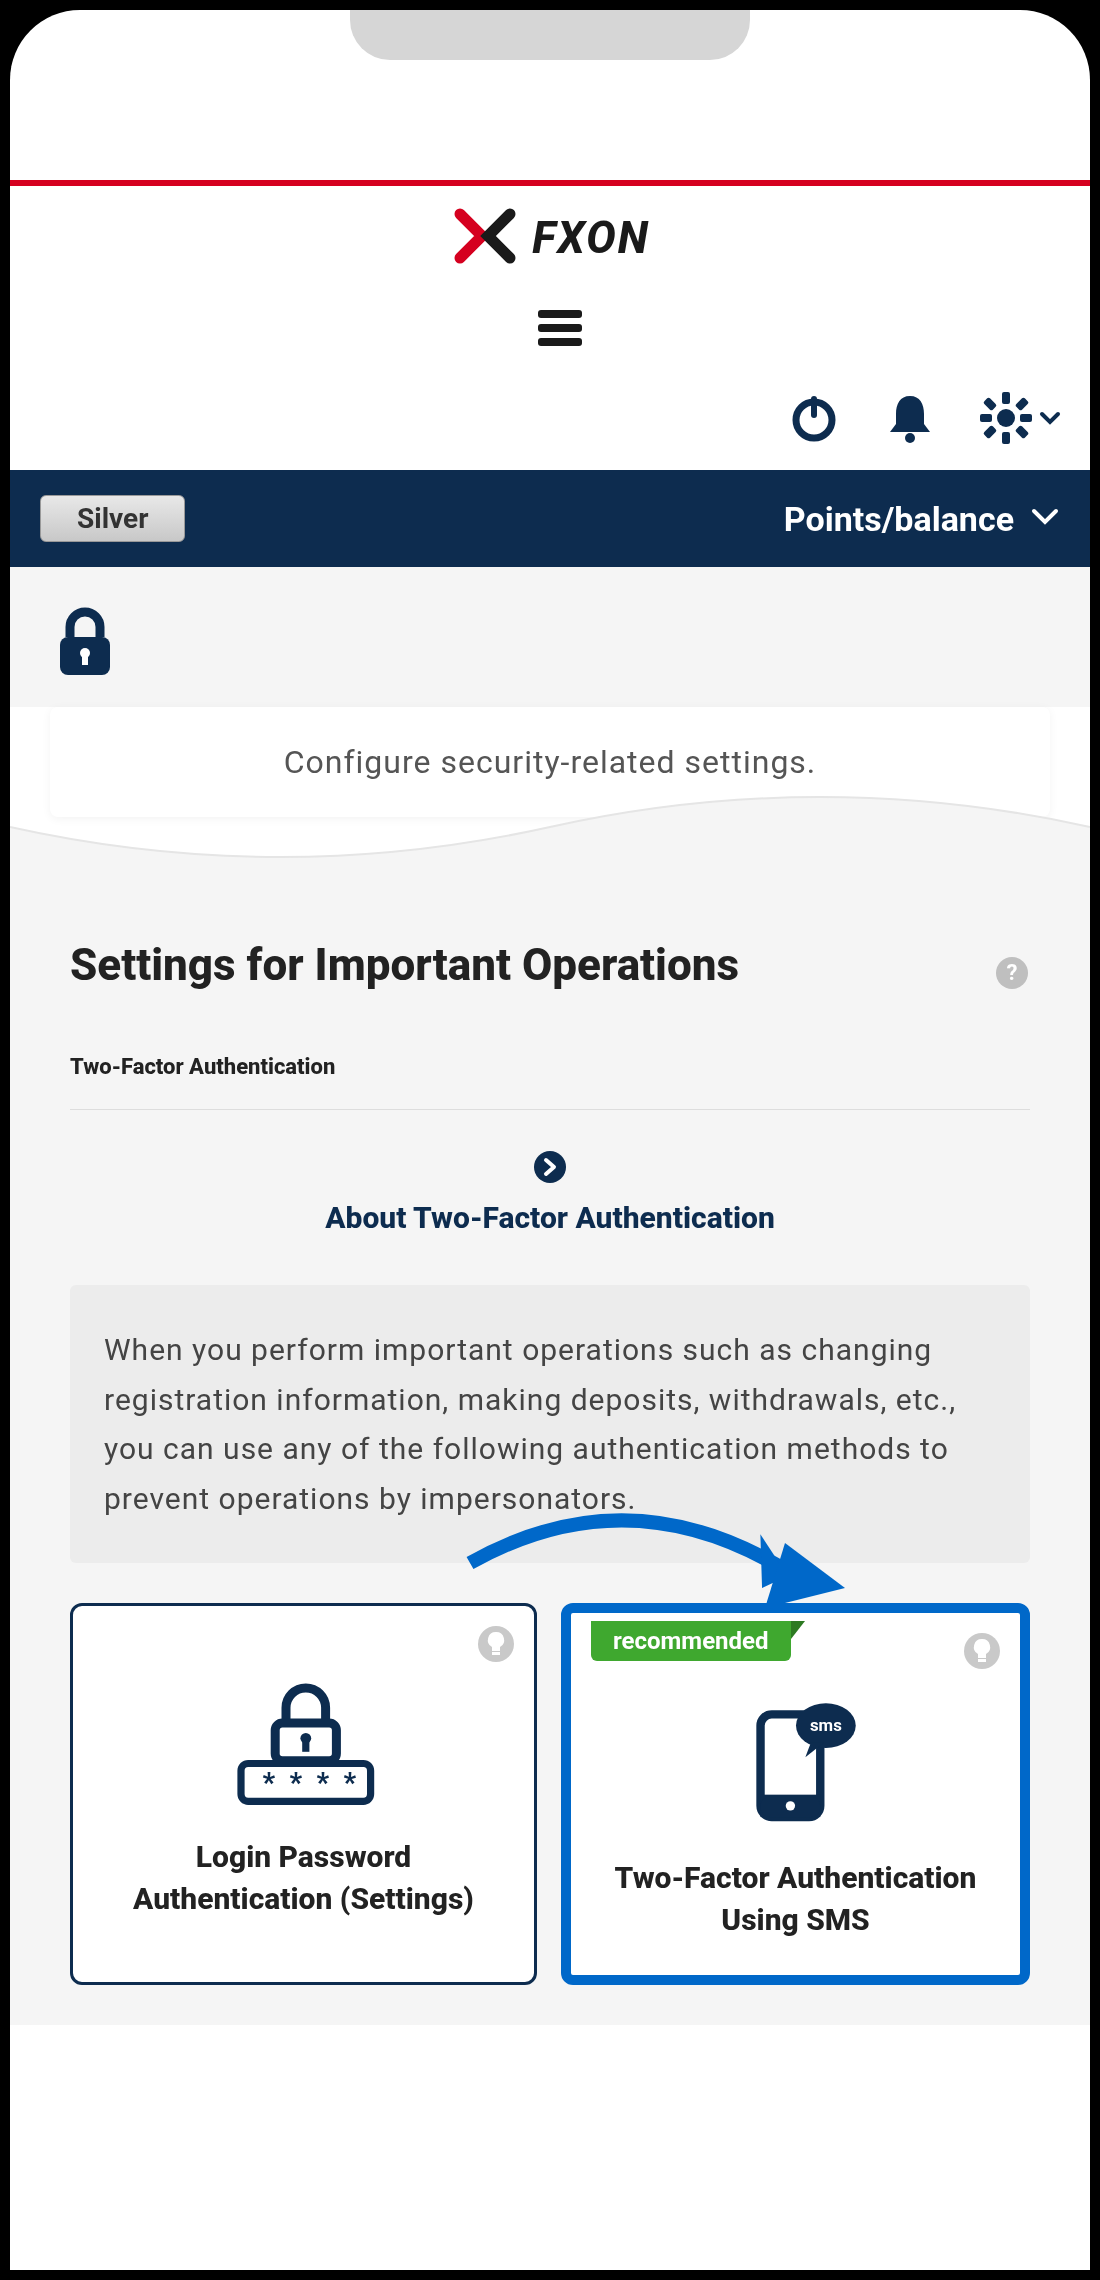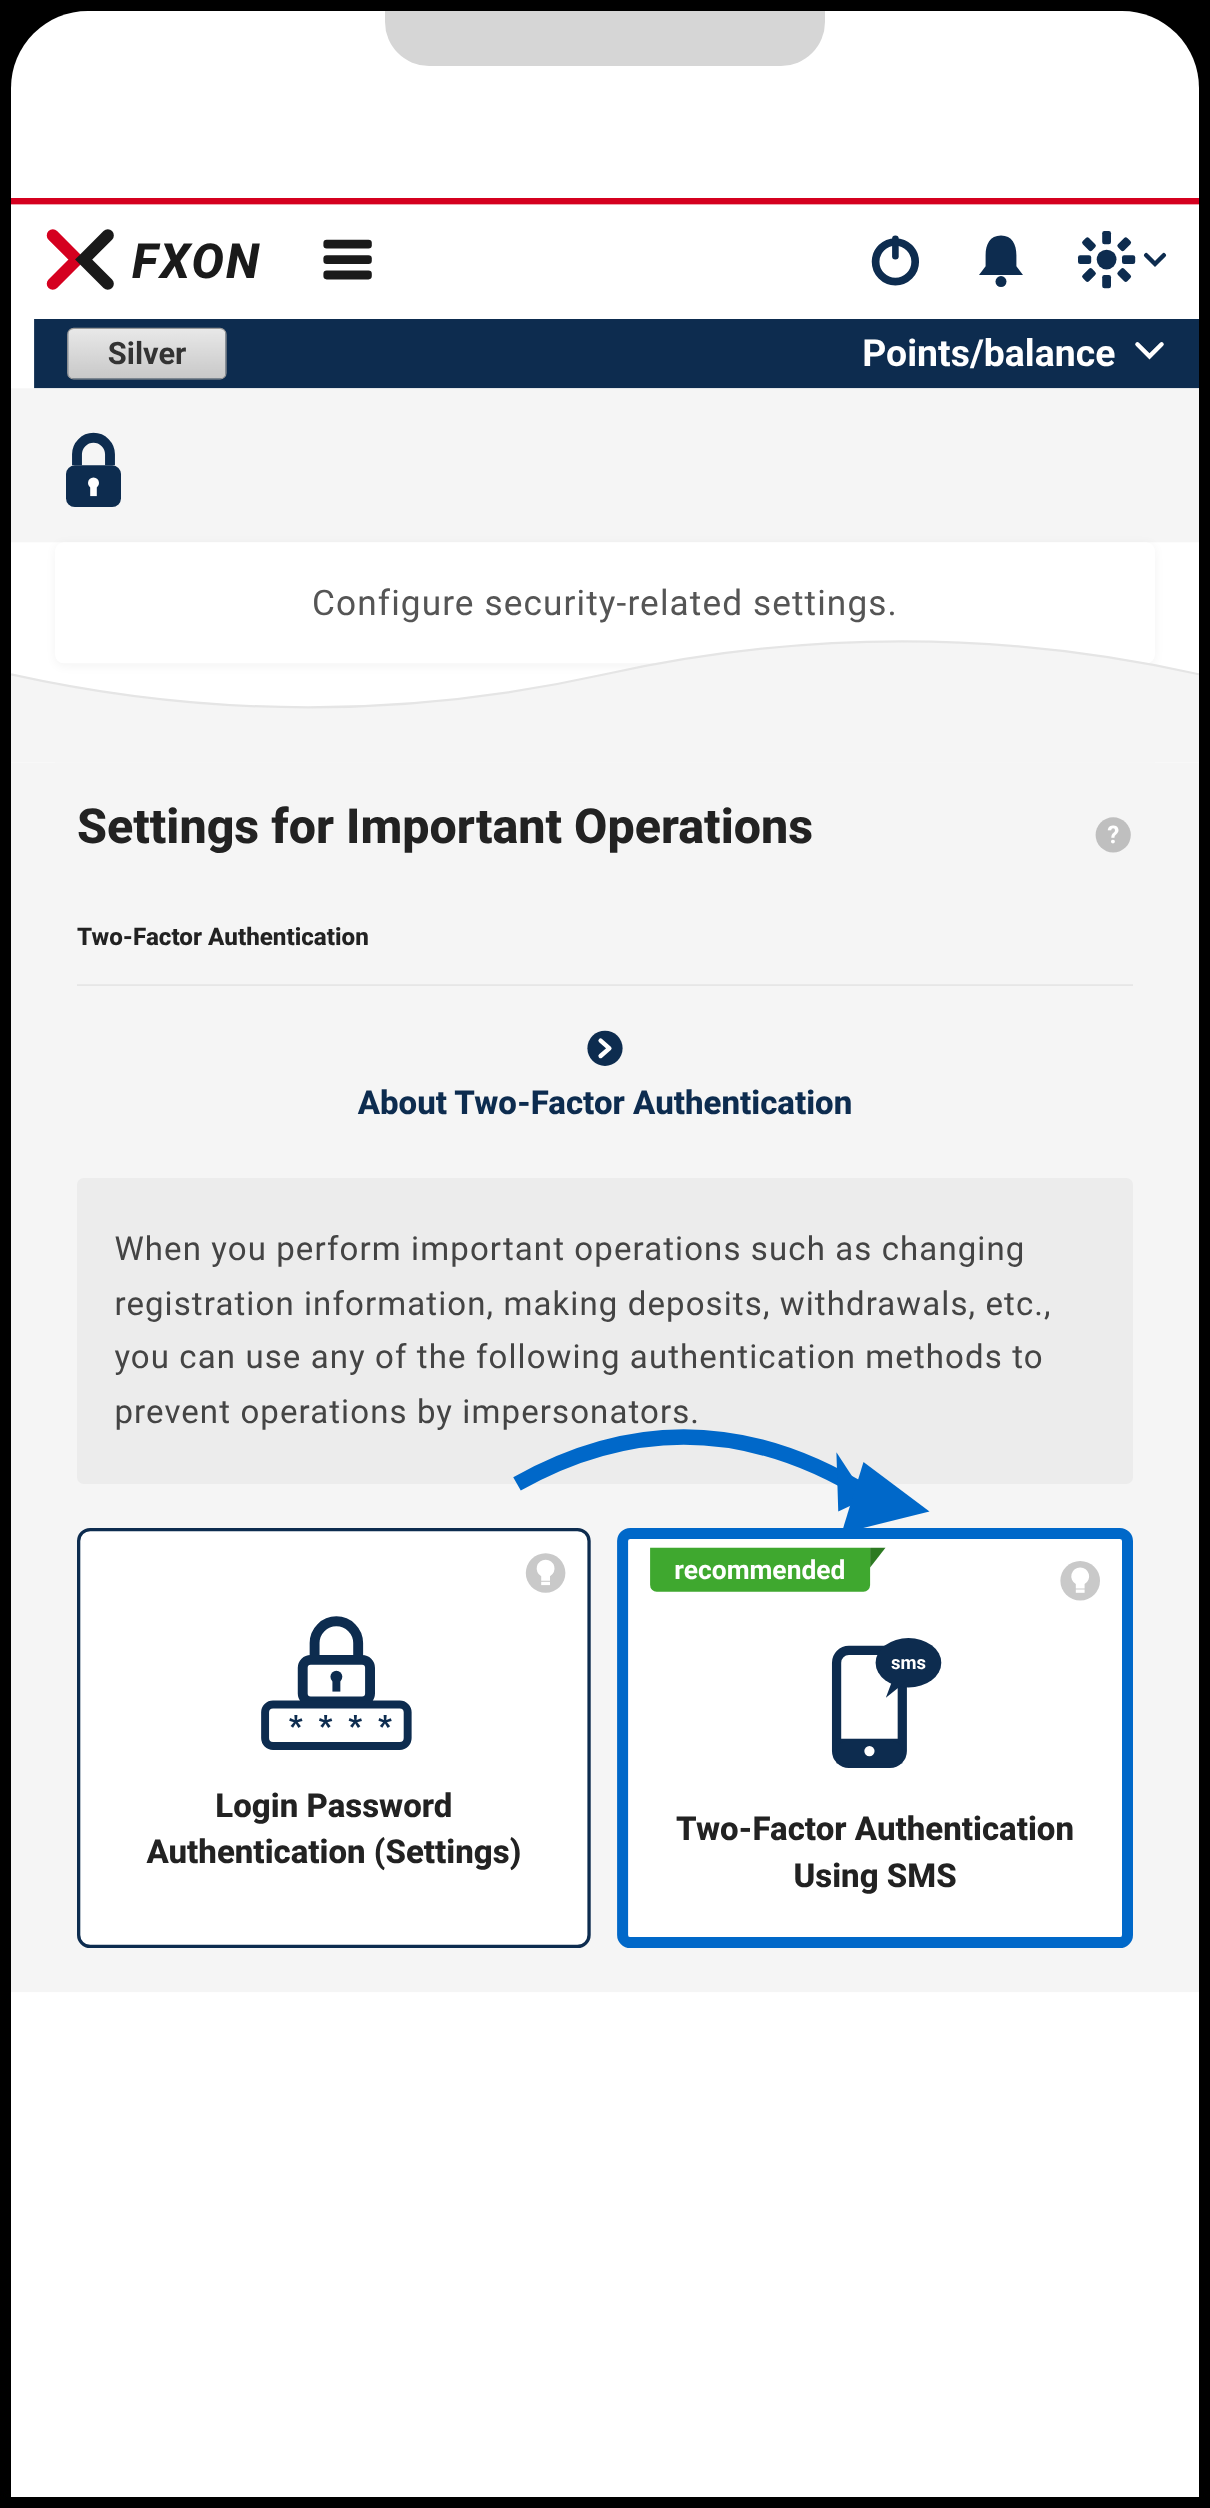--- a/index.html
+++ b/index.html
@@ -46,20 +46,21 @@
     height: 6px;
     background: #d5001f;
     width: 100%;
   }
   .top-header {
     display: flex;
     align-items: center;
     padding: 20px 28px;
     gap: 30px;
     background: #fff;
+    flex-direction: column;
   }
   .logo {
     display: flex;
     align-items: center;
     gap: 12px;
   }
   .logo-mark svg { width: 70px; height: 60px; }
   .logo-text {
     font-size: 44px;
     font-weight: 800;
@@ -77,23 +78,22 @@
     align-items: center;
     gap: 40px;
   }
   .header-icons svg { width: 56px; height: 56px; }
   .gear-group { display: flex; align-items: center; gap: 4px; }
   .gear-group .caret svg { width: 24px; height: 24px; }
   .sub-header {
     background: #0d2c4f;
     display: flex;
     align-items: center;
-    padding: 8px 30px;
+    padding: 25px 30px;
     gap: 36px;
-    margin-left: 21px;
   }
   .tier-badge {
     background: linear-gradient(#e8e8e8,#c8c8c8);
     border: 1px solid #999;
     border-radius: 6px;
     padding: 6px 36px;
     font-size: 28px;
     font-weight: 700;
     color: #333;
   }

